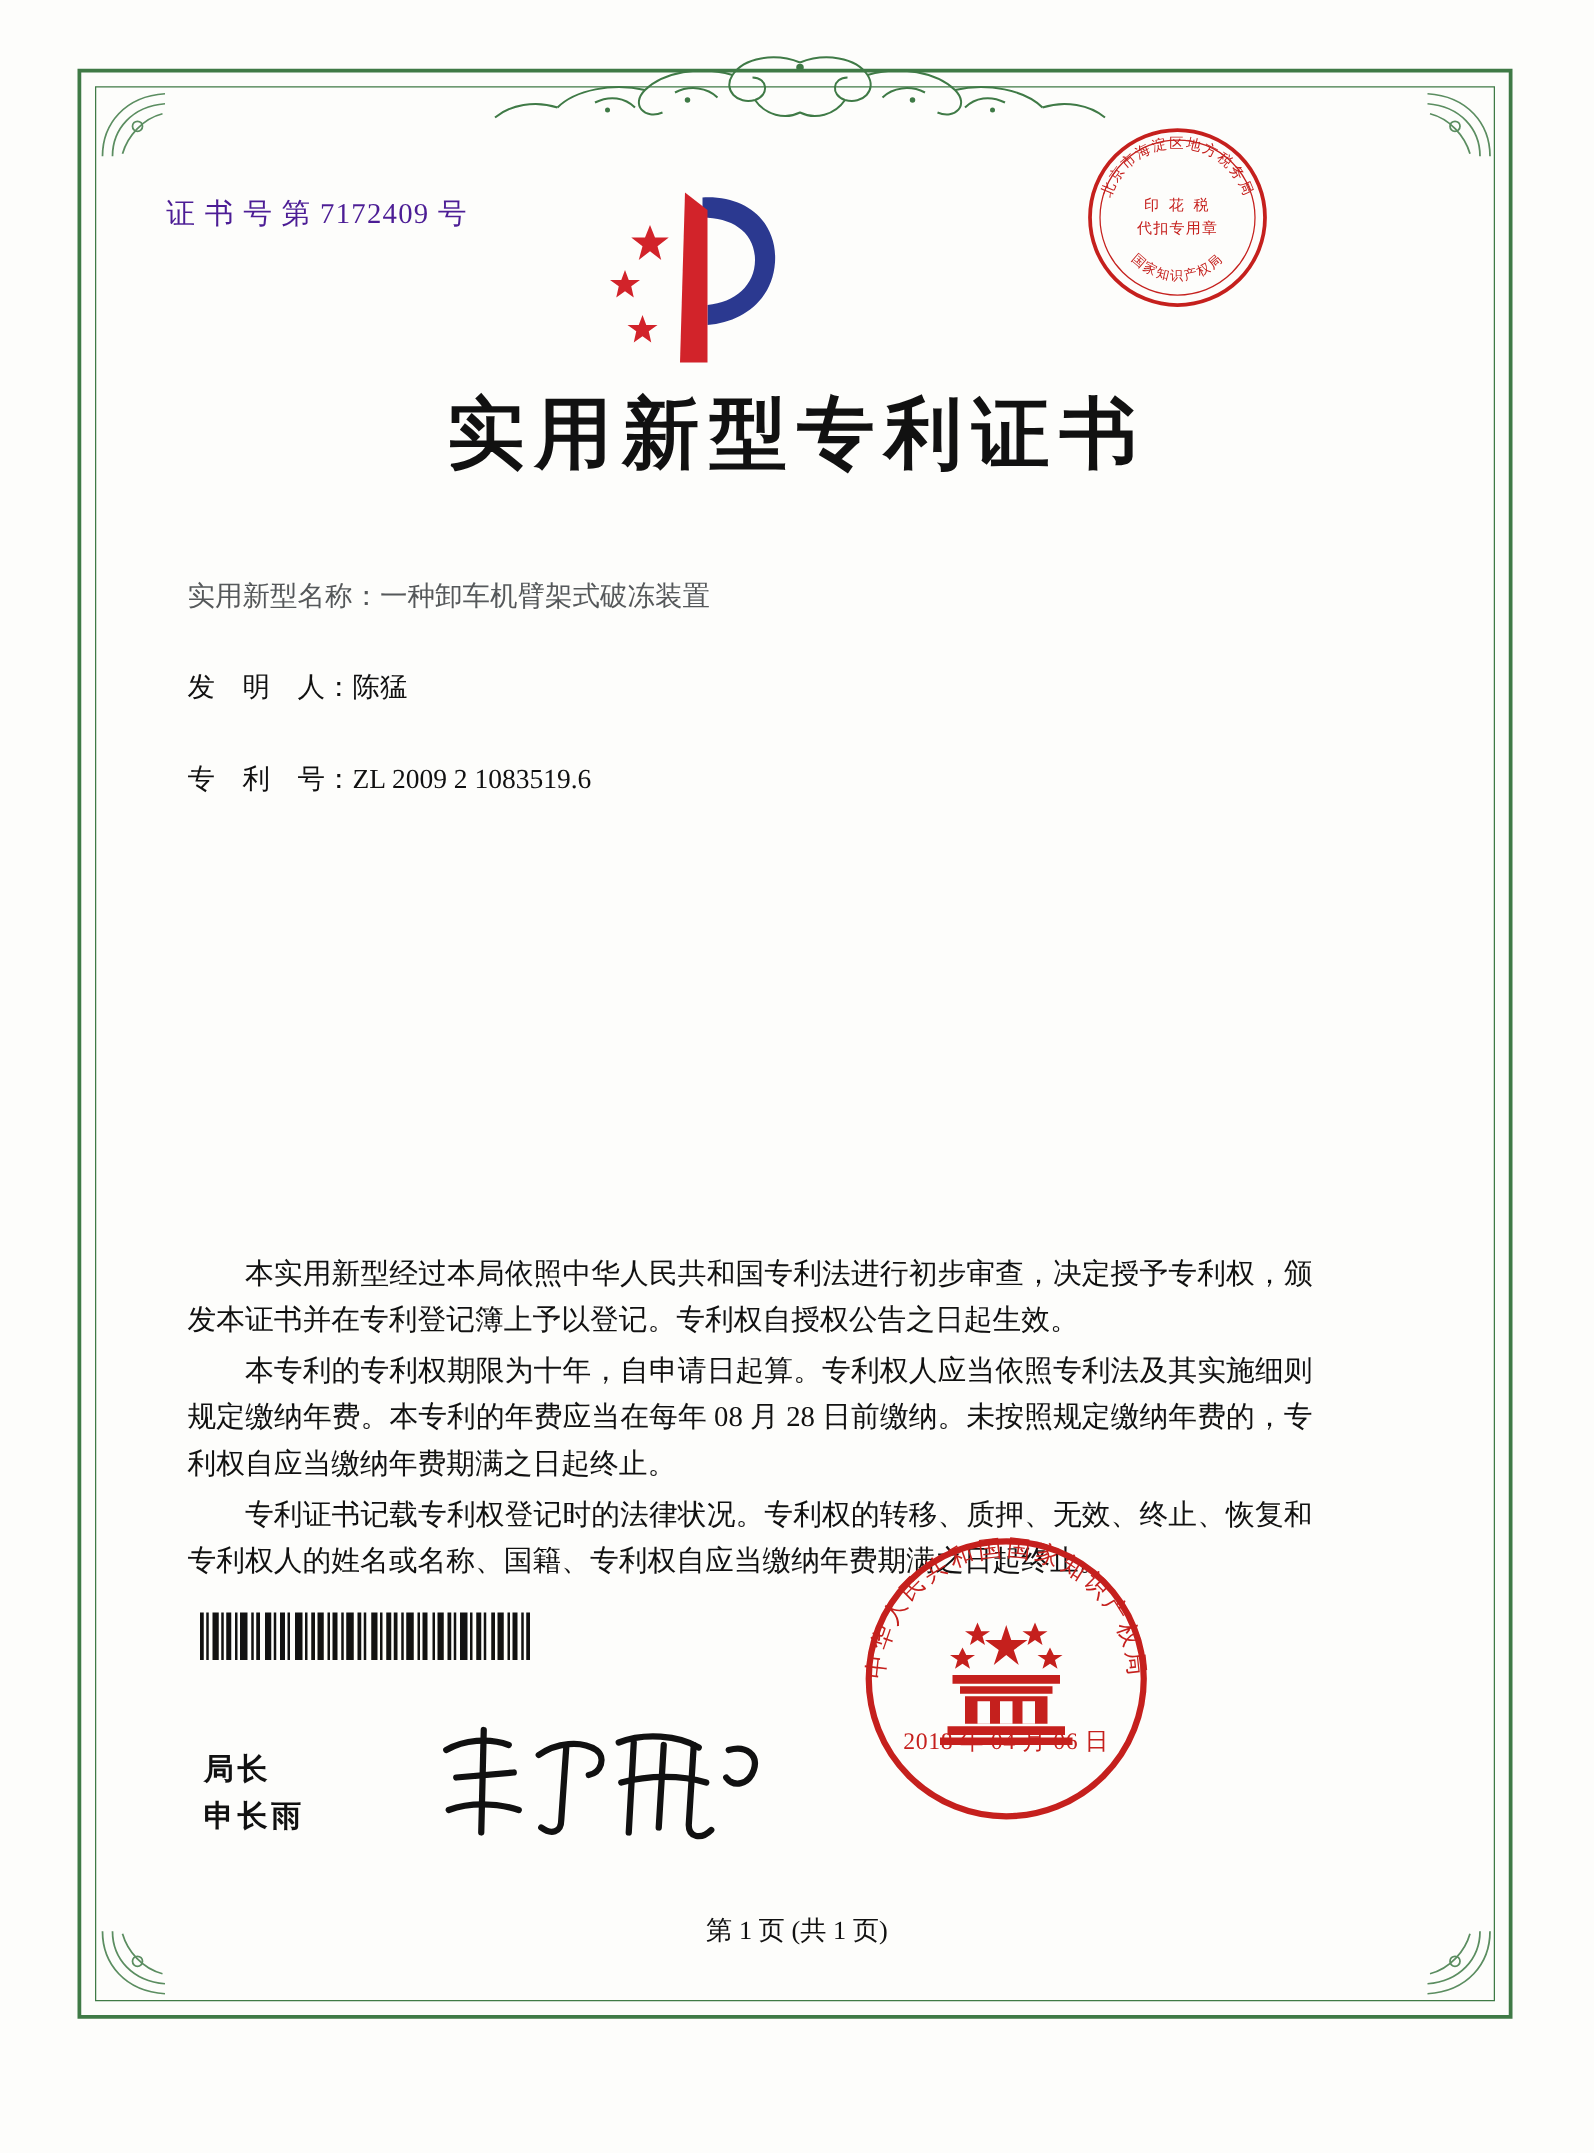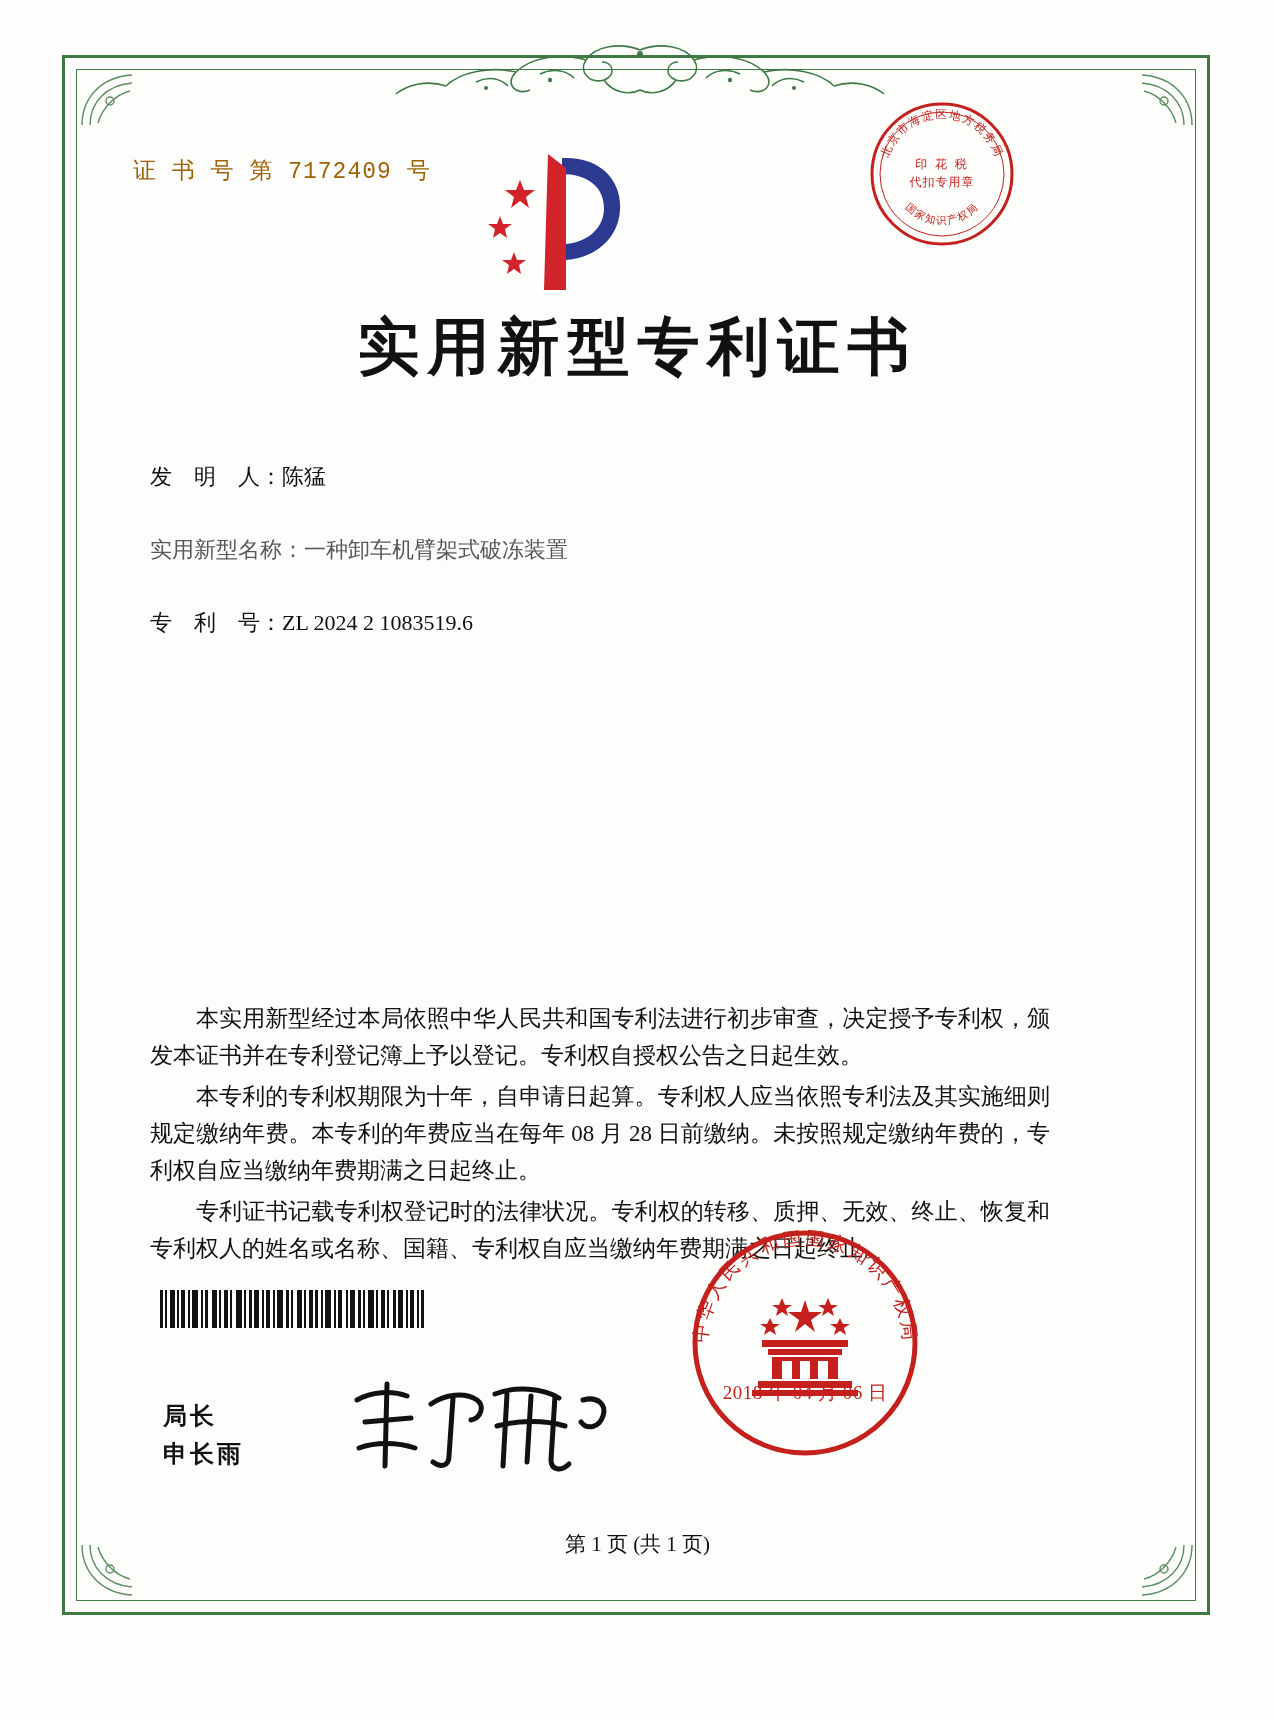--- a/index.html
+++ b/index.html
@@ -60,22 +60,22 @@
     height: 64px;
     color: #3f7a46;
   }
 
   
   .cert-no {
     position: absolute;
     left: 133px; top: 155px;
     font-size: 23px;
     letter-spacing: 1px;
-    font-family: Liberation Mono, monospace;
-    color: #a16207;
+    font-family: Liberation Serif, serif;
+    color: #4c1d95;
     white-space: nowrap;
   }
 
   
   .logo {
     position: absolute;
     left: 470px; top: 140px;
     width: 185px;
     height: 165px;
   }
@@ -308,27 +308,27 @@
       </text>
       <text x="74" y="68" font-size="12" fill="#c5201d" text-anchor="middle" letter-spacing="2" font-family="'DejaVu Serif',serif">印 花 税</text>
       <text x="74" y="86" font-size="12" fill="#c5201d" text-anchor="middle" letter-spacing="1" font-family="'DejaVu Serif',serif">代扣专用章</text>
     </svg>
   </div>
 
   <div class="doc-title">实用新型专利证书</div>
 
   <div class="fields">
     <div class="field-row">
+      <span class="field-label faded">实用新型名称：</span><span class="field-value faded">一种卸车机臂架式破冻装置</span>
+    </div>
+    <div class="field-row">
       <span class="field-label">发　明　人：</span><span class="field-value">陈猛</span>
     </div>
     <div class="field-row">
-      <span class="field-label faded">实用新型名称：</span><span class="field-value faded">一种卸车机臂架式破冻装置</span>
-    </div>
-    <div class="field-row">
-      <span class="field-label">专　利　号：</span><span class="field-value">ZL 2024 2 1083519.6</span>
+      <span class="field-label">专　利　号：</span><span class="field-value">ZL 2009 2 1083519.6</span>
     </div>
   </div>
 
   <div class="body-text">
     <p>本实用新型经过本局依照中华人民共和国专利法进行初步审查，决定授予专利权，颁发本证书并在专利登记簿上予以登记。专利权自授权公告之日起生效。</p>
     <p>本专利的专利权期限为十年，自申请日起算。专利权人应当依照专利法及其实施细则规定缴纳年费。本专利的年费应当在每年 08 月 28 日前缴纳。未按照规定缴纳年费的，专利权自应当缴纳年费期满之日起终止。</p>
     <p>专利证书记载专利权登记时的法律状况。专利权的转移、质押、无效、终止、恢复和专利权人的姓名或名称、国籍、专利权自应当缴纳年费期满之日起终止。</p>
   </div>
 
   <div class="barcode">

